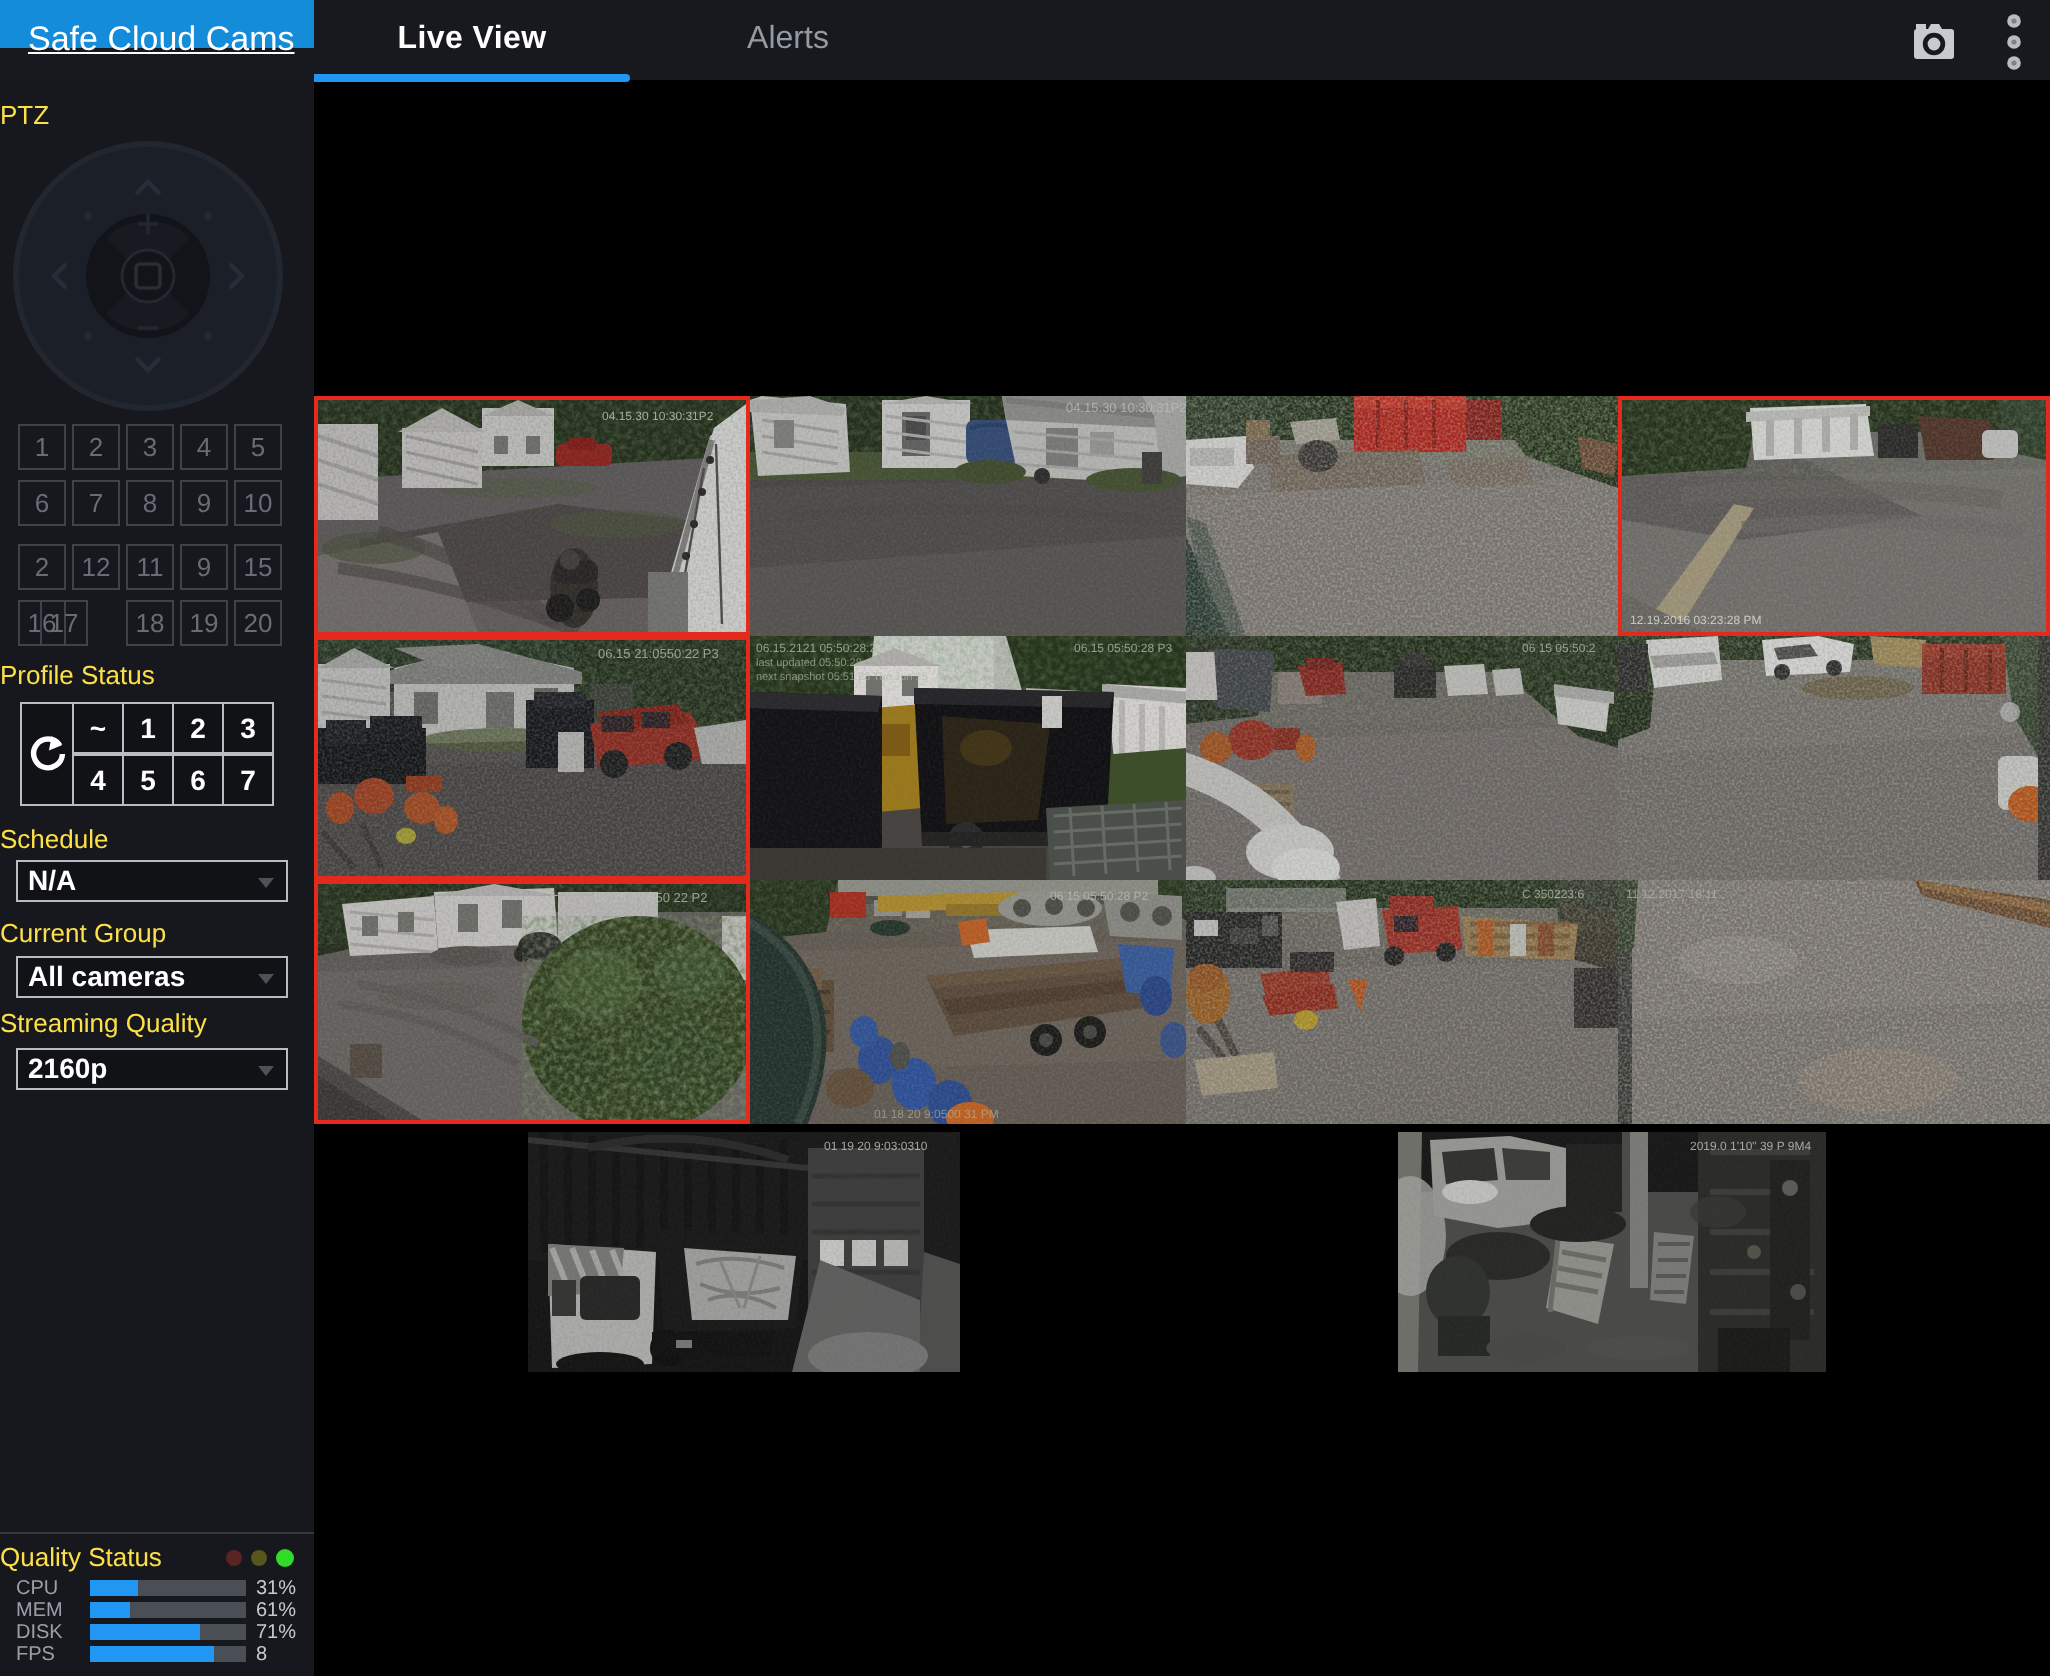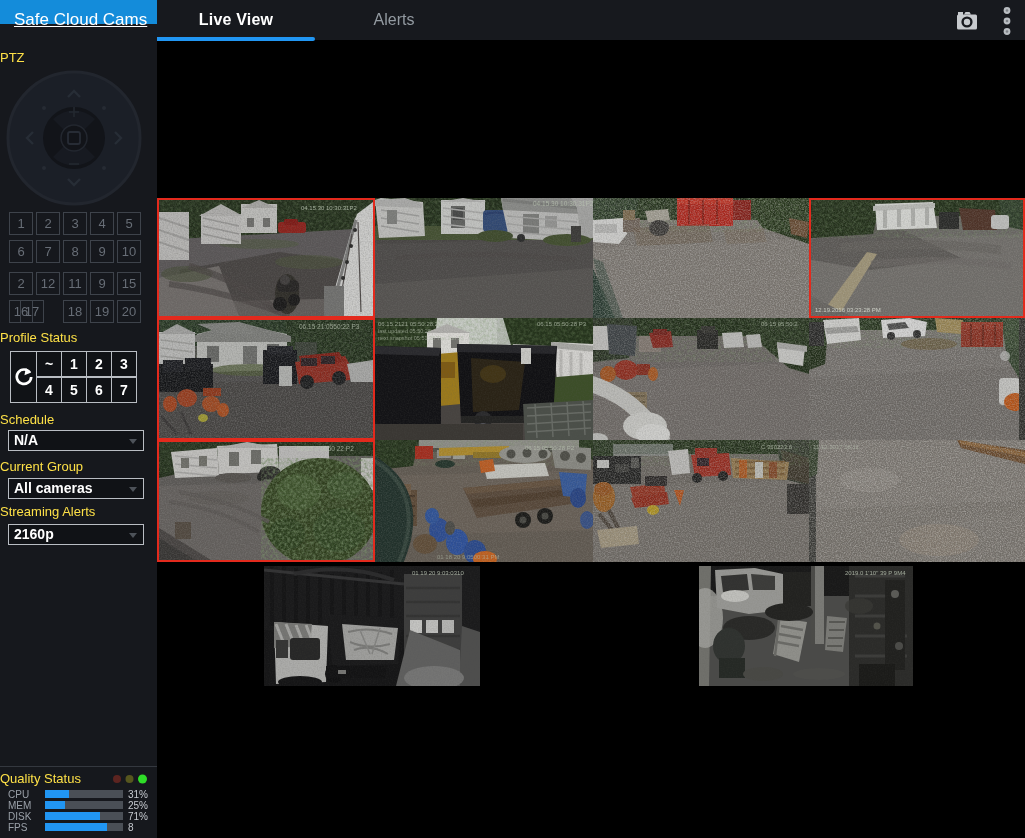--- a/index.html
+++ b/index.html
@@ -106,39 +106,39 @@
       <div class="pcell" style="left:111px;top:311px;width:26px;height:26px">3</div>
       <div class="pcell" style="left:36px;top:337px;width:26px;height:26px">4</div>
       <div class="pcell" style="left:61px;top:337px;width:26px;height:26px">5</div>
       <div class="pcell" style="left:86px;top:337px;width:26px;height:26px">6</div>
       <div class="pcell" style="left:111px;top:337px;width:26px;height:26px">7</div>
     </div>
  <div class="lbl" style="top:372px">Schedule</div>
  <div class="dd" style="top:390px">N/A</div>
  <div class="lbl" style="top:419px">Current Group</div>
  <div class="dd" style="top:438px">All cameras</div>
- <div class="lbl" style="top:464px">Streaming Alerts</div>
+ <div class="lbl" style="top:464px">Streaming Quality</div>
  <div class="dd" style="top:484px">2160p</div>
  <div style="position:absolute;left:0;top:726px;width:157px;height:1px;background:#34383f"></div>
  <div class="lbl" style="top:731px;font-size:13px">Quality Status</div>
  <svg width="44" height="12" style="position:absolute;left:110px;top:733px" viewBox="0 0 44 12">
   <circle cx="7" cy="6" r="4" fill="#5c2420"></circle>
       <circle cx="19.5" cy="6" r="4" fill="#56561e"></circle>
       <circle cx="32.5" cy="6" r="4.5" fill="#2fdd28"></circle>
  </svg>
  <div class="srow" style="top:749px">CPU</div>
     <div class="track" style="top:750px">
       <div class="fill" style="width:24px"></div>
     </div>
     <div class="sval" style="top:749px">31%</div>
  <div class="srow" style="top:760px">MEM</div>
     <div class="track" style="top:761px">
       <div class="fill" style="width:20px"></div>
     </div>
-    <div class="sval" style="top:760px">25%</div>
+    <div class="sval" style="top:760px">61%</div>
  <div class="srow" style="top:771px">DISK</div>
     <div class="track" style="top:772px">
       <div class="fill" style="width:55px"></div>
     </div>
     <div class="sval" style="top:771px">71%</div>
  <div class="srow" style="top:782px">FPS</div>
     <div class="track" style="top:783px">
       <div class="fill" style="width:62px"></div>
     </div>
     <div class="sval" style="top:782px">8</div>

